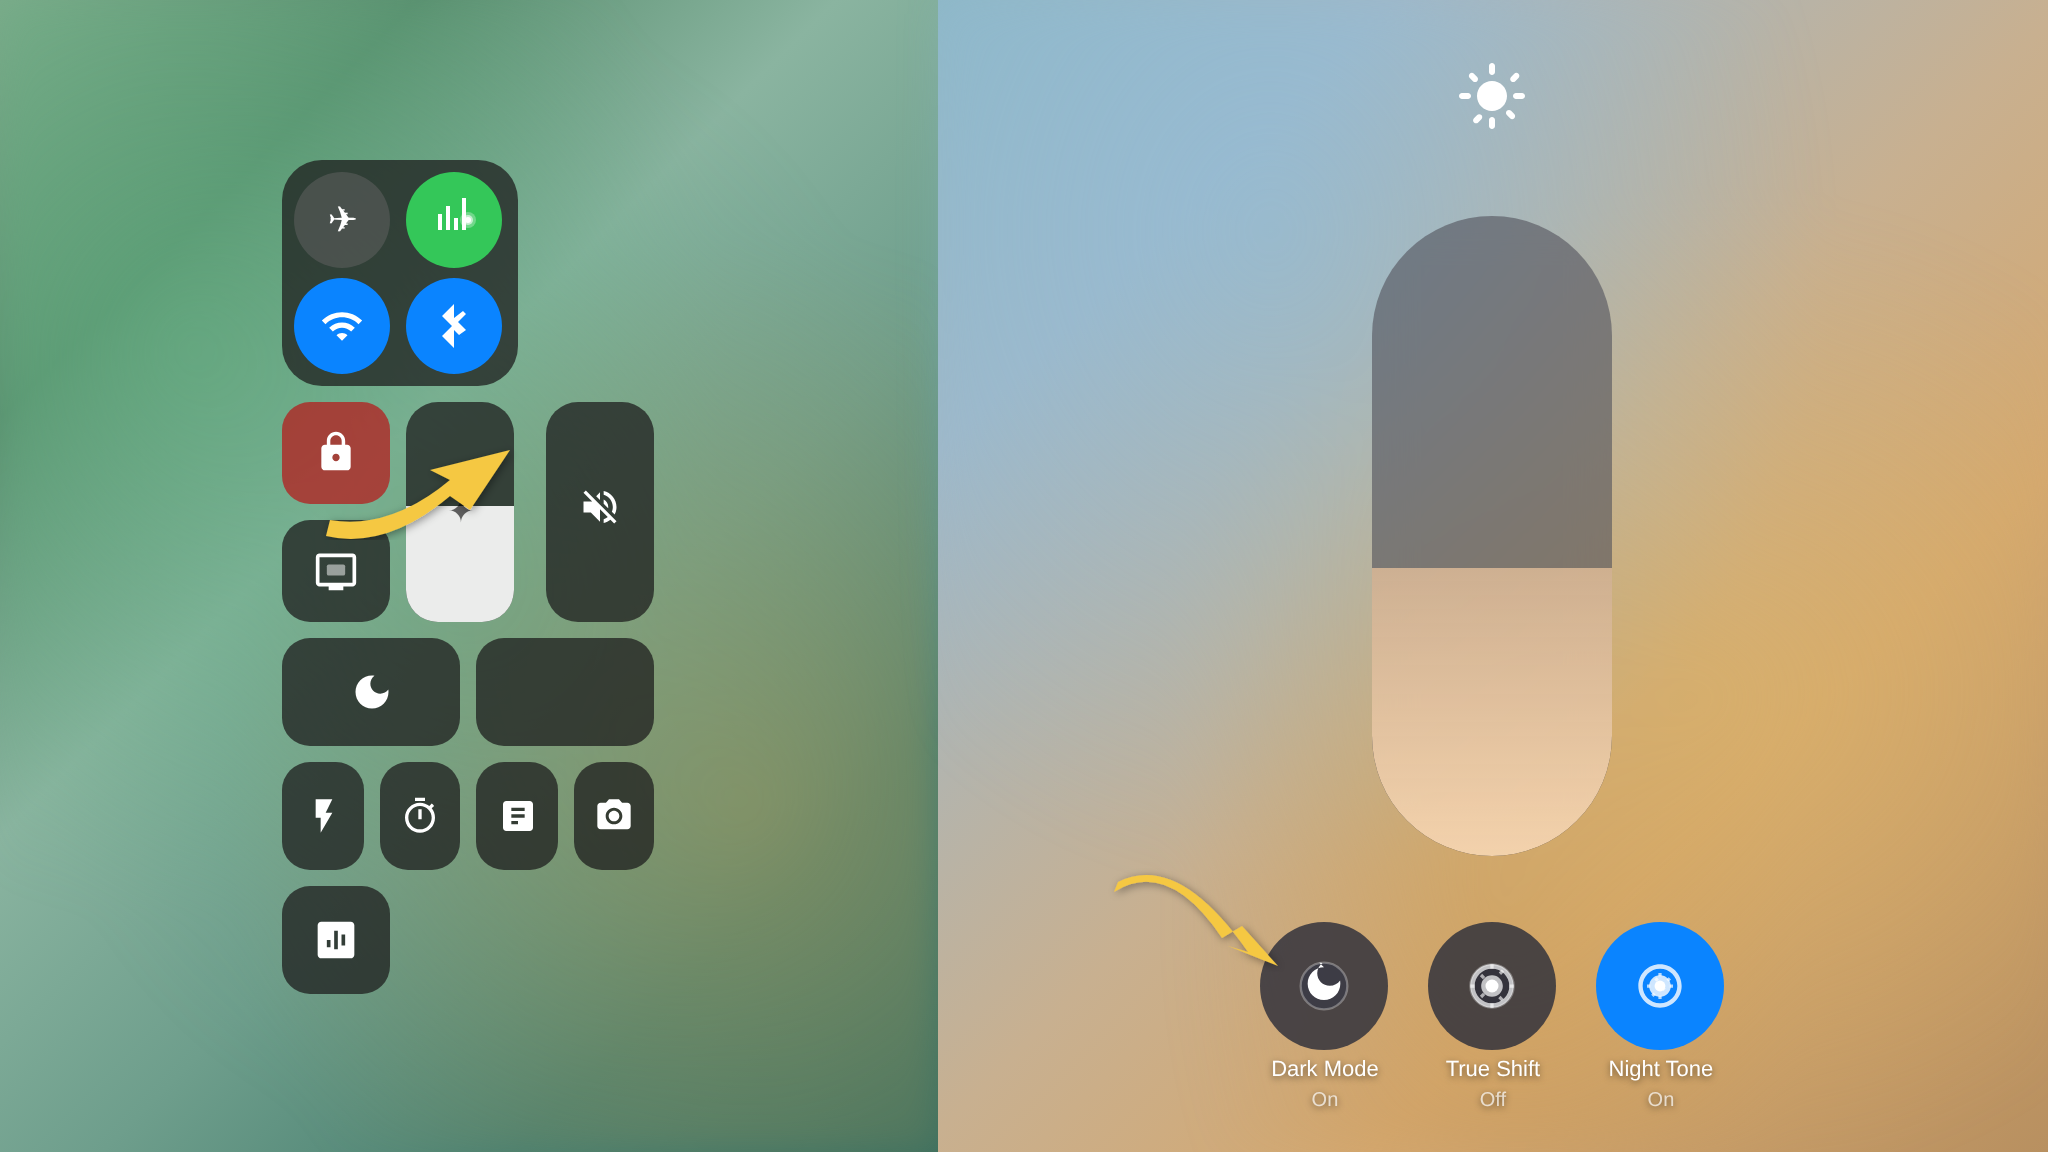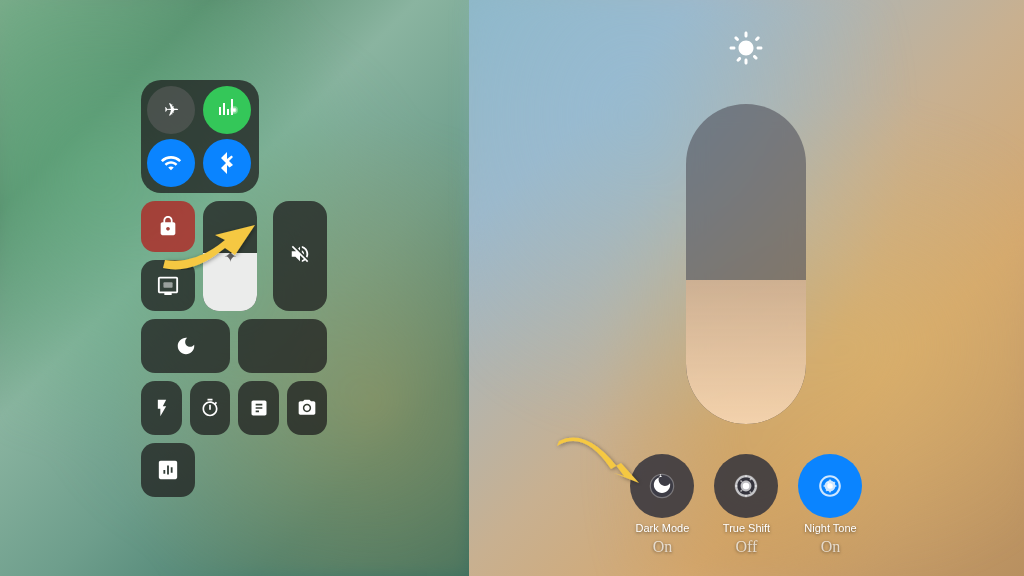--- a/index.html
+++ b/index.html
@@ -151,24 +151,23 @@
 
     .bottom-btn-label {
       color: white;
       font-size: 11px;
       font-weight: 500;
       text-align: center;
       text-shadow: 0 1px 3px rgba(0,0,0,0.5);
     }
     .bottom-btn-sublabel {
       color: rgba(255,255,255,0.7);
-      font-size: 16px;
+      font-size: 10px;
       text-align: center;
       text-shadow: 0 1px 3px rgba(0,0,0,0.5);
-      font-family: Liberation Serif, serif;
     }
 
     
     .yellow-arrow-right {
       position: absolute;
       z-index: 10;
       bottom: 90px;
       left: 80px;
       width: 100px;
       height: 65px;

